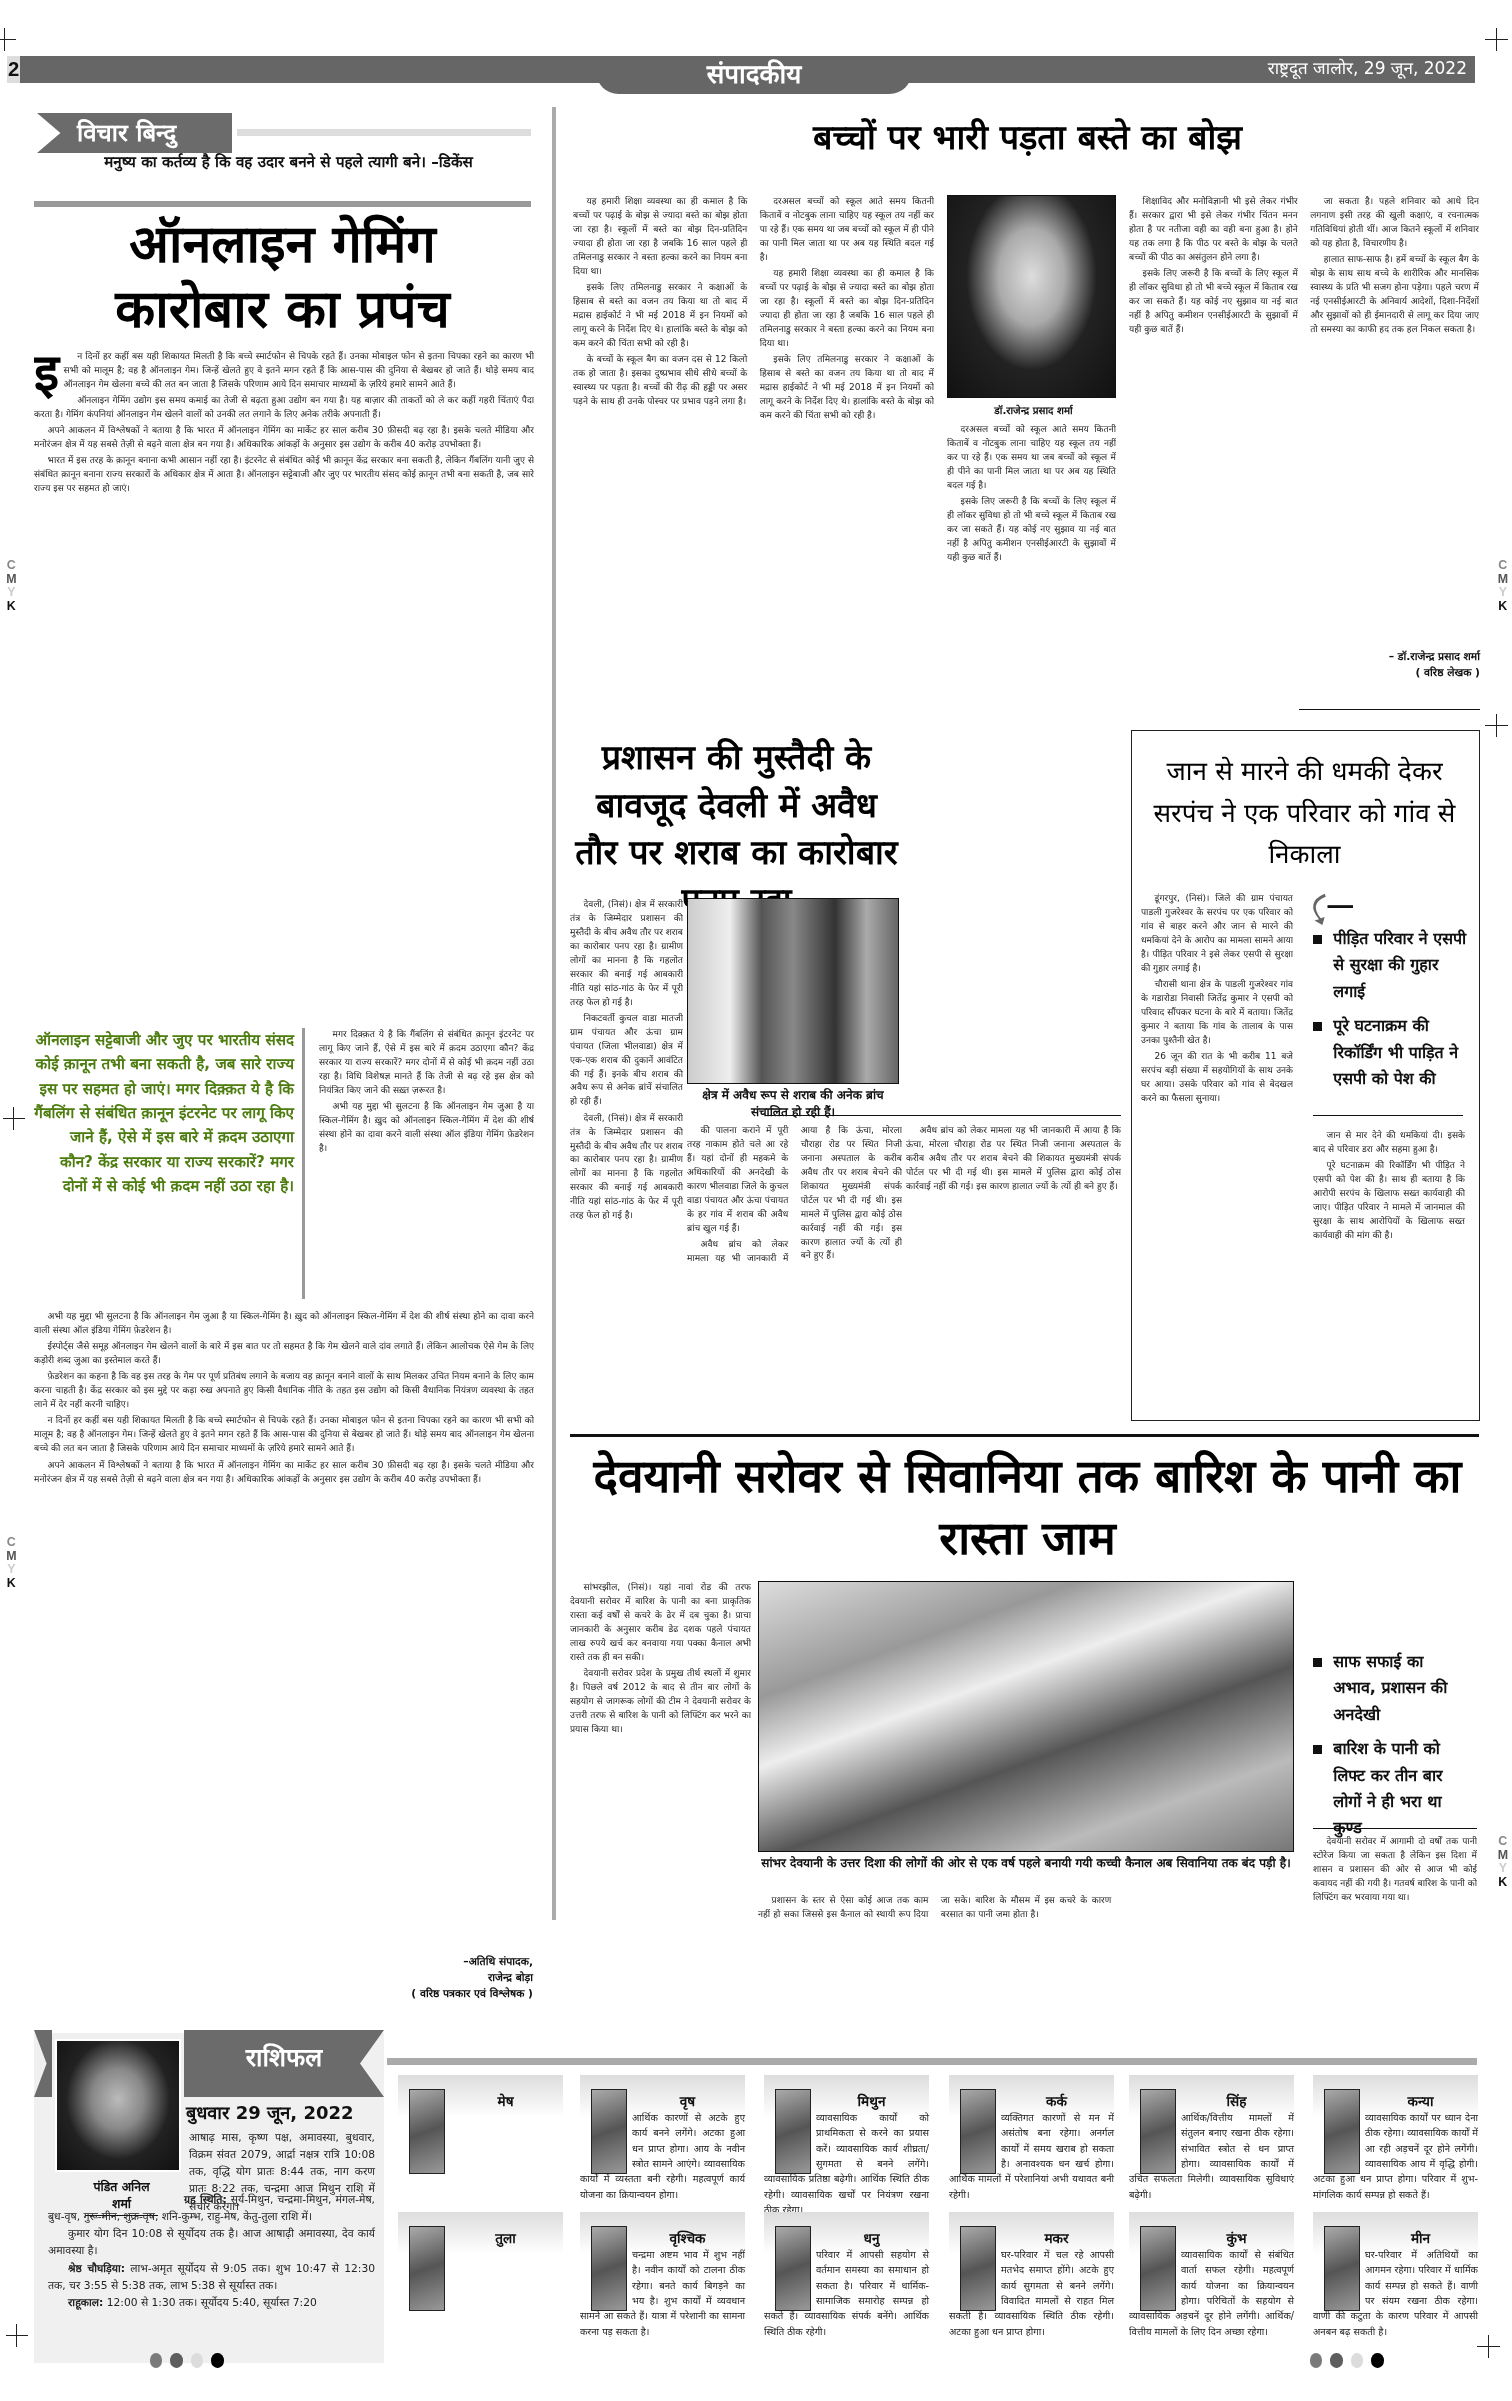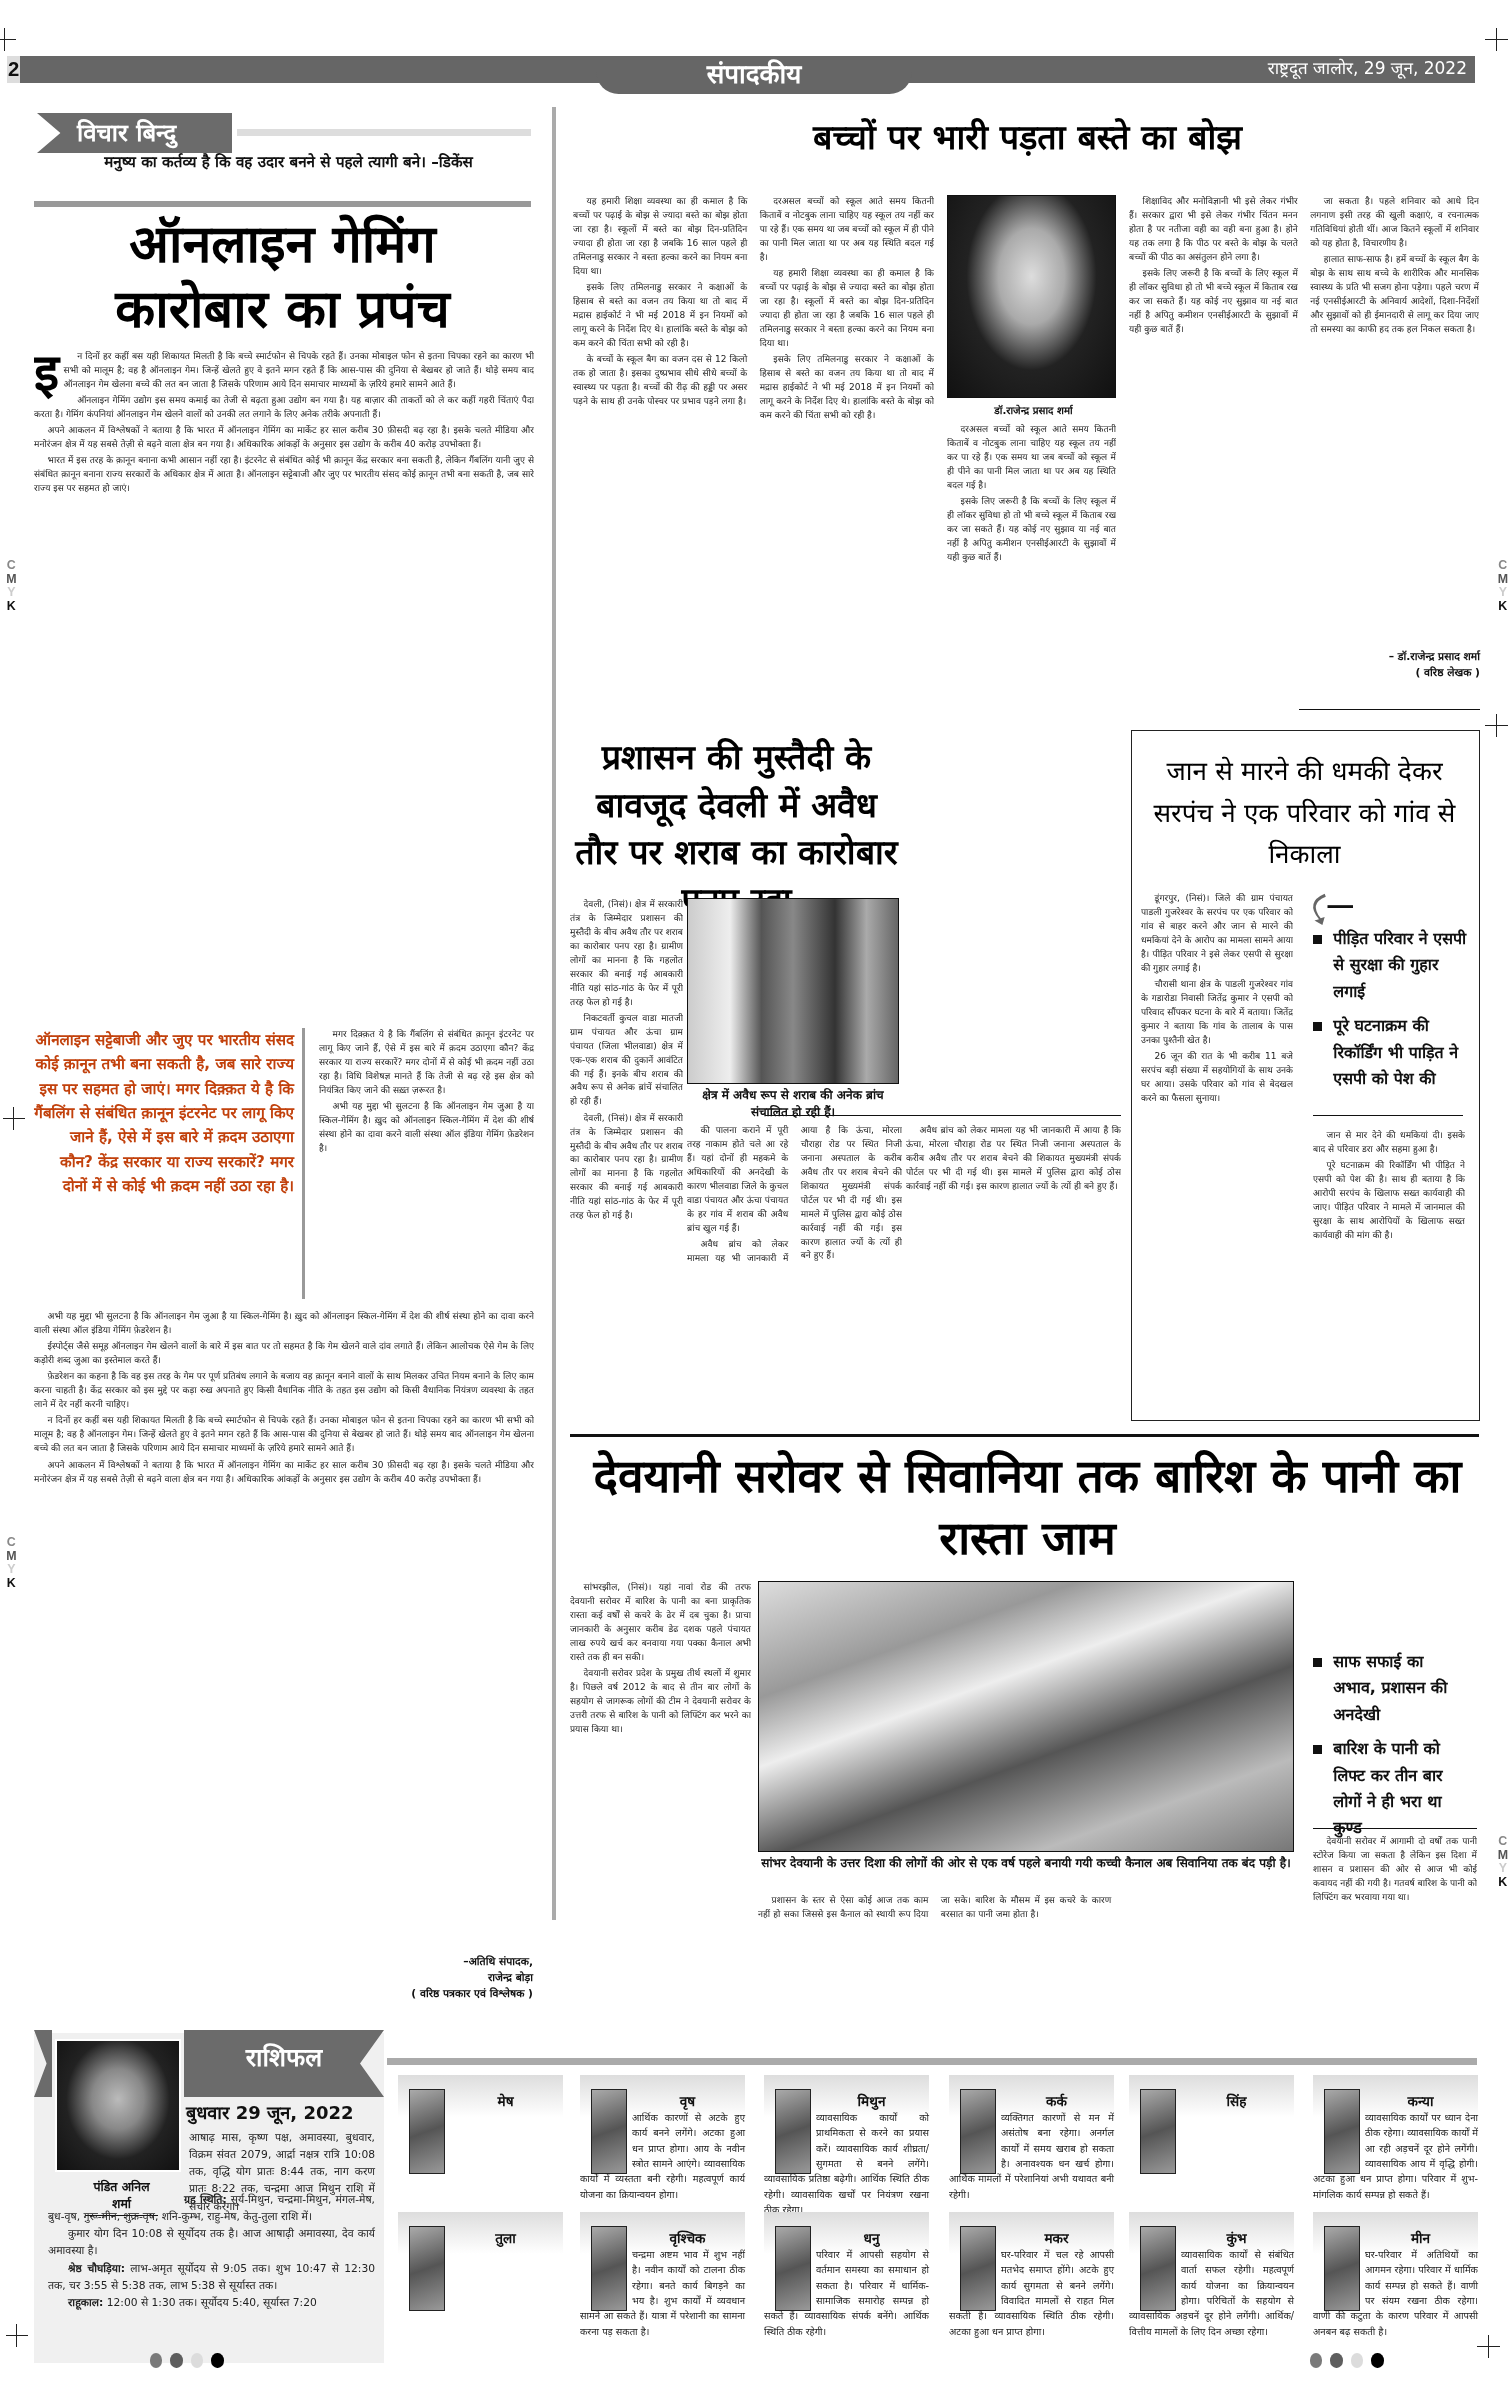--- a/index.html
+++ b/index.html
@@ -18,21 +18,21 @@
 .vb-line{left:237px;top:129px;width:294px;height:6.8px;background:#ddd}
 .vb-quote{left:54px;top:151px;width:469px;font:bold 15.2px "DejaVu Sans",sans-serif;text-align:center}
 .rule-gray{height:5.6px;background:#999}
 .col-div{width:4px;background:#aaa}
 .big-head{font-family:"DejaVu Sans",sans-serif;font-weight:bold;text-align:center;color:#000;line-height:1.25}
 .body-txt{font:9px/1.55 "DejaVu Sans",sans-serif;text-align:justify;color:#222}
 .body-txt p{margin-bottom:2.3px;text-indent:13.6px}
 .cols-2{column-count:2;column-gap:12.4px}
 .cols-3{column-count:3;column-gap:12.4px}
 .dropcap{float:left;font:bold 51px/45px "DejaVu Sans",sans-serif;margin-right:4.5px;color:#000}
-.pull{font:bold 15.2px/1.6 "DejaVu Sans",sans-serif;text-align:right;color:#c2410c}
+.pull{font:bold 15.2px/1.6 "DejaVu Sans",sans-serif;text-align:right;color:#4d7c0f}
 .sign{font:bold 10.7px/1.5 "DejaVu Sans",sans-serif;text-align:right}
 .photo{background:linear-gradient(135deg,#444,#999 40%,#666 70%,#bbb);border:1.1px solid #111}
 .caption{font:bold 11.3px/1.4 "DejaVu Sans",sans-serif;text-align:center;color:#111}
 .box{border:1.1px solid #222}
 .hl{font:bold 16px/1.65 "DejaVu Sans",sans-serif;color:#111}
 .hl li{list-style:none;position:relative;padding-left:20.3px;margin-bottom:8px}
 .hl li:before{content:"";position:absolute;left:0;top:9px;width:9px;height:9px;background:#111}
 .thin-rule{height:1.1px;background:#111}
 .thick-rule{height:2.8px;background:#111}
 
@@ -251,20 +251,21 @@
 <div class="sign-box" style="left:949px;top:2075px">
     <div class="bar"></div>
     <div class="ico"></div>
     <div class="nm">कर्क</div>
     <div class="tx">व्यक्तिगत कारणों से मन में असंतोष बना रहेगा। अनर्गल कार्यों में समय खराब हो सकता है। अनावश्यक धन खर्च होगा। आर्थिक मामलों में परेशानियां अभी यथावत बनी रहेगी।</div>
   </div>
 <div class="sign-box" style="left:1129px;top:2075px">
     <div class="bar"></div>
     <div class="ico"></div>
     <div class="nm">सिंह</div>
+    <div class="tx">आर्थिक/वित्तीय मामलों में संतुलन बनाए रखना ठीक रहेगा। संभावित स्त्रोत से धन प्राप्त होगा। व्यावसायिक कार्यों में उचित सफलता मिलेगी। व्यावसायिक सुविधाएं बढ़ेगी।</div>
   </div>
 <div class="sign-box" style="left:1313px;top:2075px">
     <div class="bar"></div>
     <div class="ico"></div>
     <div class="nm">कन्या</div>
     <div class="tx">व्यावसायिक कार्यों पर ध्यान देना ठीक रहेगा। व्यावसायिक कार्यों में आ रही अड़चनें दूर होने लगेंगी। व्यावसायिक आय में वृद्धि होगी। अटका हुआ धन प्राप्त होगा। परिवार में शुभ-मांगलिक कार्य सम्पन्न हो सकते हैं।</div>
   </div>
 
 <div class="sign-box" style="left:398px;top:2212px">
     <div class="bar"></div>

